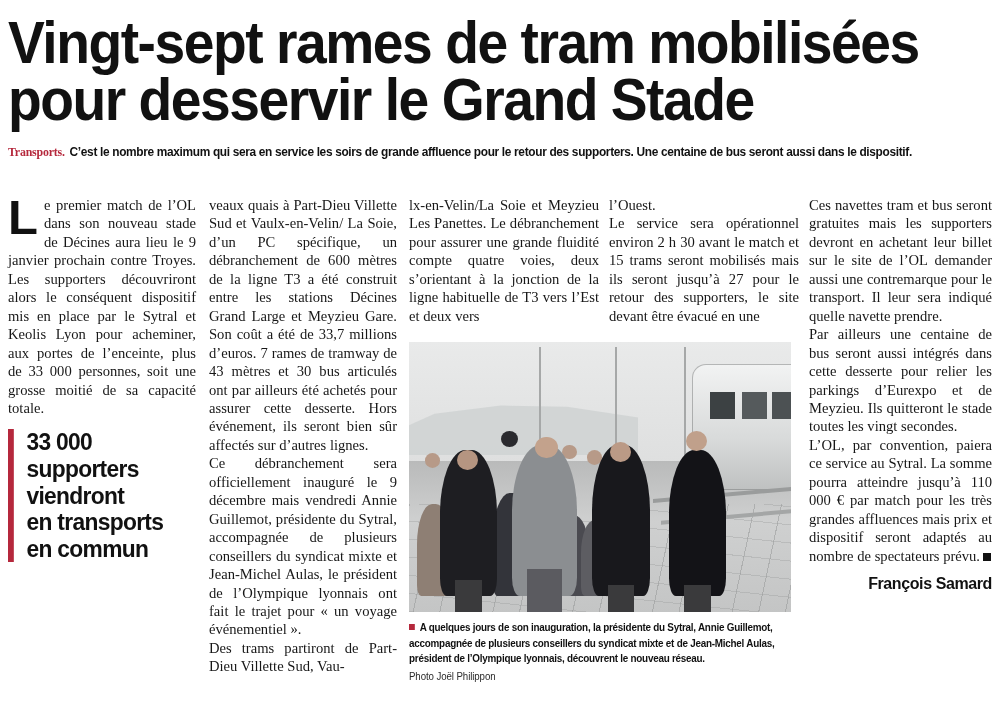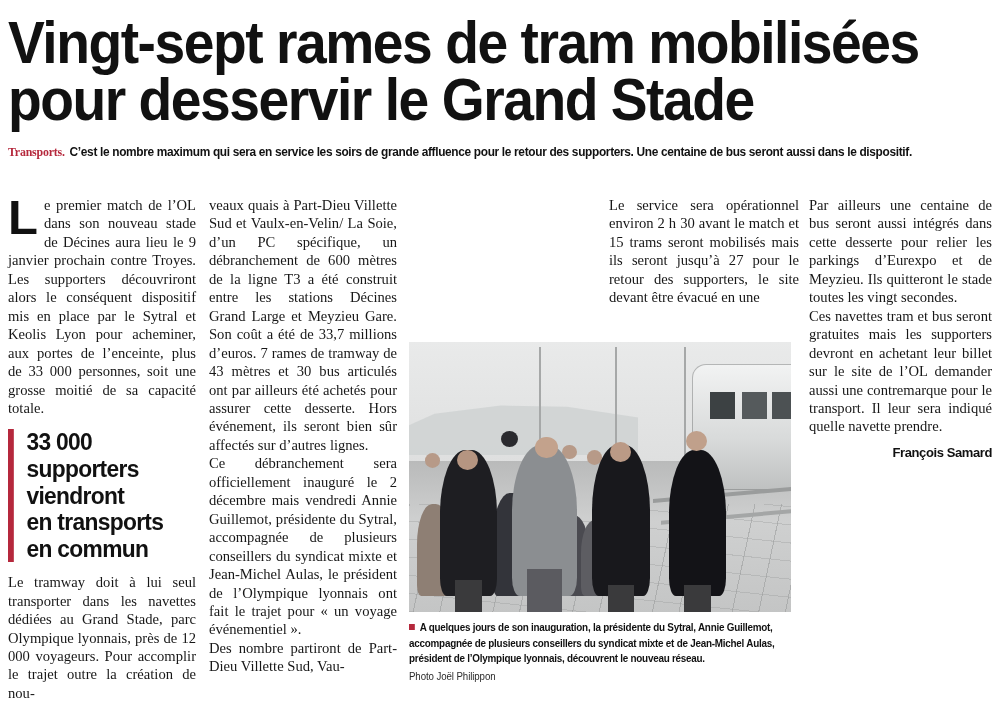--- a/index.html
+++ b/index.html
@@ -227,21 +227,21 @@
     transform: scaleX(0.97);
     transform-origin: left top;
   }
 
   
   .signature {
     margin-top: 9px;
     text-align: right;
     font-family: "Liberation Sans", sans-serif;
     font-weight: 700;
-    font-size: 13px;
+    font-size: 16px;
     letter-spacing: -0.4px;
     color: #111111;
   }
   .endmark {
     display: inline-block;
     width: 8px; height: 8px;
     background: #111;
     margin-left: 3px;
     vertical-align: 0px;
   }
@@ -313,37 +313,41 @@
       <p class="dropcap">Le premier match de l’OL dans son nouveau stade de Décines aura lieu le 9 janvier prochain contre Troyes. Les supporters découvriront alors le conséquent dispositif mis en place par le Sytral et Keolis Lyon pour acheminer, aux portes de l’enceinte, plus de 33 000 personnes, soit une grosse moitié de sa capacité totale.</p>
 
       <div class="pullquote">
         <span>33 000</span>
         <span>supporters</span>
         <span>viendront</span>
         <span>en transports</span>
         <span>en commun</span>
       </div>
 
-      <p>Le tramway doit à lui seul transporter dans les navettes dédiées au Grand Stade, parc Olympique lyonnais, près de 12 000 voyageurs. Pour accomplir le trajet outre la création de nou-</p>
     </div>
 
     <div class="col" id="col2">
       <p>veaux quais à Part-Dieu Villette Sud et Vaulx-en-Velin/ La Soie, d’un PC spécifique, un débranchement de 600 mètres de la ligne T3 a été construit entre les stations Décines Grand Large et Meyzieu Gare. Son coût a été de 33,7 millions d’euros. 7 rames de tramway de 43 mètres et 30 bus articulés ont par ailleurs été achetés pour assurer cette desserte. Hors événement, ils seront bien sûr affectés sur d’autres lignes.</p>
-      <p>Ce débranchement sera officiellement inauguré le 2 décembre mais vendredi Annie Guillemot, présidente du Sytral, accompagnée de plusieurs conseillers du syndicat mixte et Jean-Michel Aulas, le président de l’Olympique lyonnais ont fait le trajet pour « un voyage événementiel ».</p>
-      <p>Des nombre partiront de Part-Dieu Villette Sud, Vau-</p>
-    </div>
-
+      <p>Ce débranchement sera officiellement inauguré le 9 décembre mais vendredi Annie Guillemot, présidente du Sytral, accompagnée de plusieurs conseillers du syndicat mixte et Jean-Michel Aulas, le président de l’Olympique lyonnais ont fait le trajet pour « un voyage événementiel ».</p>
+      <p>Des trams partiront de Part-Dieu Villette Sud, Vau-</p>
+    </div>
+
+    <div class="col" id="col3">
+      <p>lx-en-Velin/La Soie et Meyzieu Les Panettes. Le débranchement pour assurer une grande fluidité compte quatre voies, deux s’orientant à la jonction de la ligne habituelle de T3 vers l’Est et deux vers</p>
+    </div>
 
     <div class="col" id="col4">
+      <p>l’Ouest.</p>
       <p>Le service sera opérationnel environ 2 h 30 avant le match et 15 trams seront mobilisés mais ils seront jusqu’à 27 pour le retour des supporters, le site devant être évacué en une</p>
     </div>
 
     <div class="col" id="col5">
+      <p>Ces navettes tram et bus seront gratuites mais les supporters devront en achetant leur billet sur le site de l’OL demander aussi une contremarque pour le transport. Il leur sera indiqué quelle navette prendre.</p>
       <p>Par ailleurs une centaine de bus seront aussi intégrés dans cette desserte pour relier les parkings d’Eurexpo et de Meyzieu. Ils quitteront le stade toutes les vingt secondes.</p>
-      <p>Ces navettes tram et bus seront gratuites mais les supporters devront en achetant leur billet sur le site de l’OL demander aussi une contremarque pour le transport. Il leur sera indiqué quelle navette prendre.</p>
+      <p>L’OL, par convention, paiera ce service au Sytral. La somme pourra atteindre jusqu’à 110 000 € par match pour les très grandes affluences mais prix et dispositif seront adaptés au nombre de spectateurs prévu.<span class="endmark"></span></p>
       <div class="signature">François Samard</div>
     </div>
   </div>
 
   <div class="photo-block">
     <div class="photo">
       <div class="ph-sky"></div>
       <div class="ph-stadium"></div>
       <div class="ph-ground"></div>
       <div class="ph-paving"></div>

